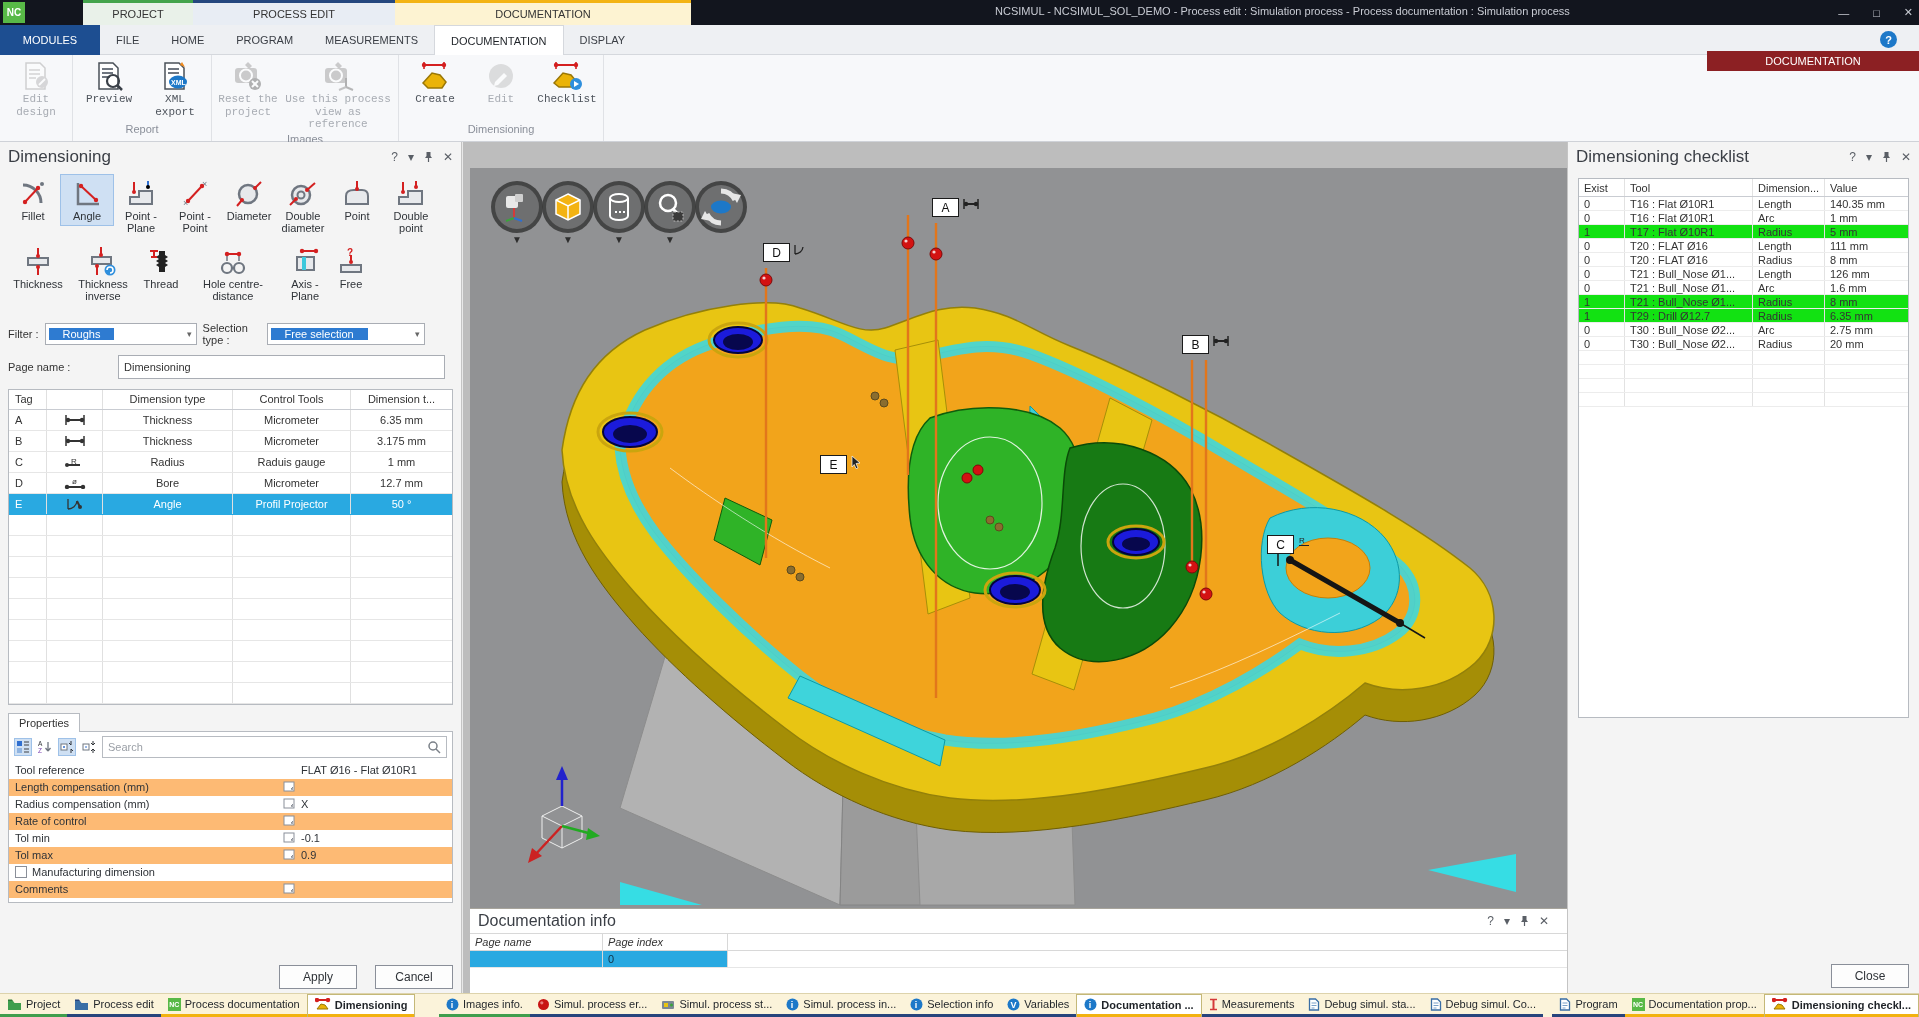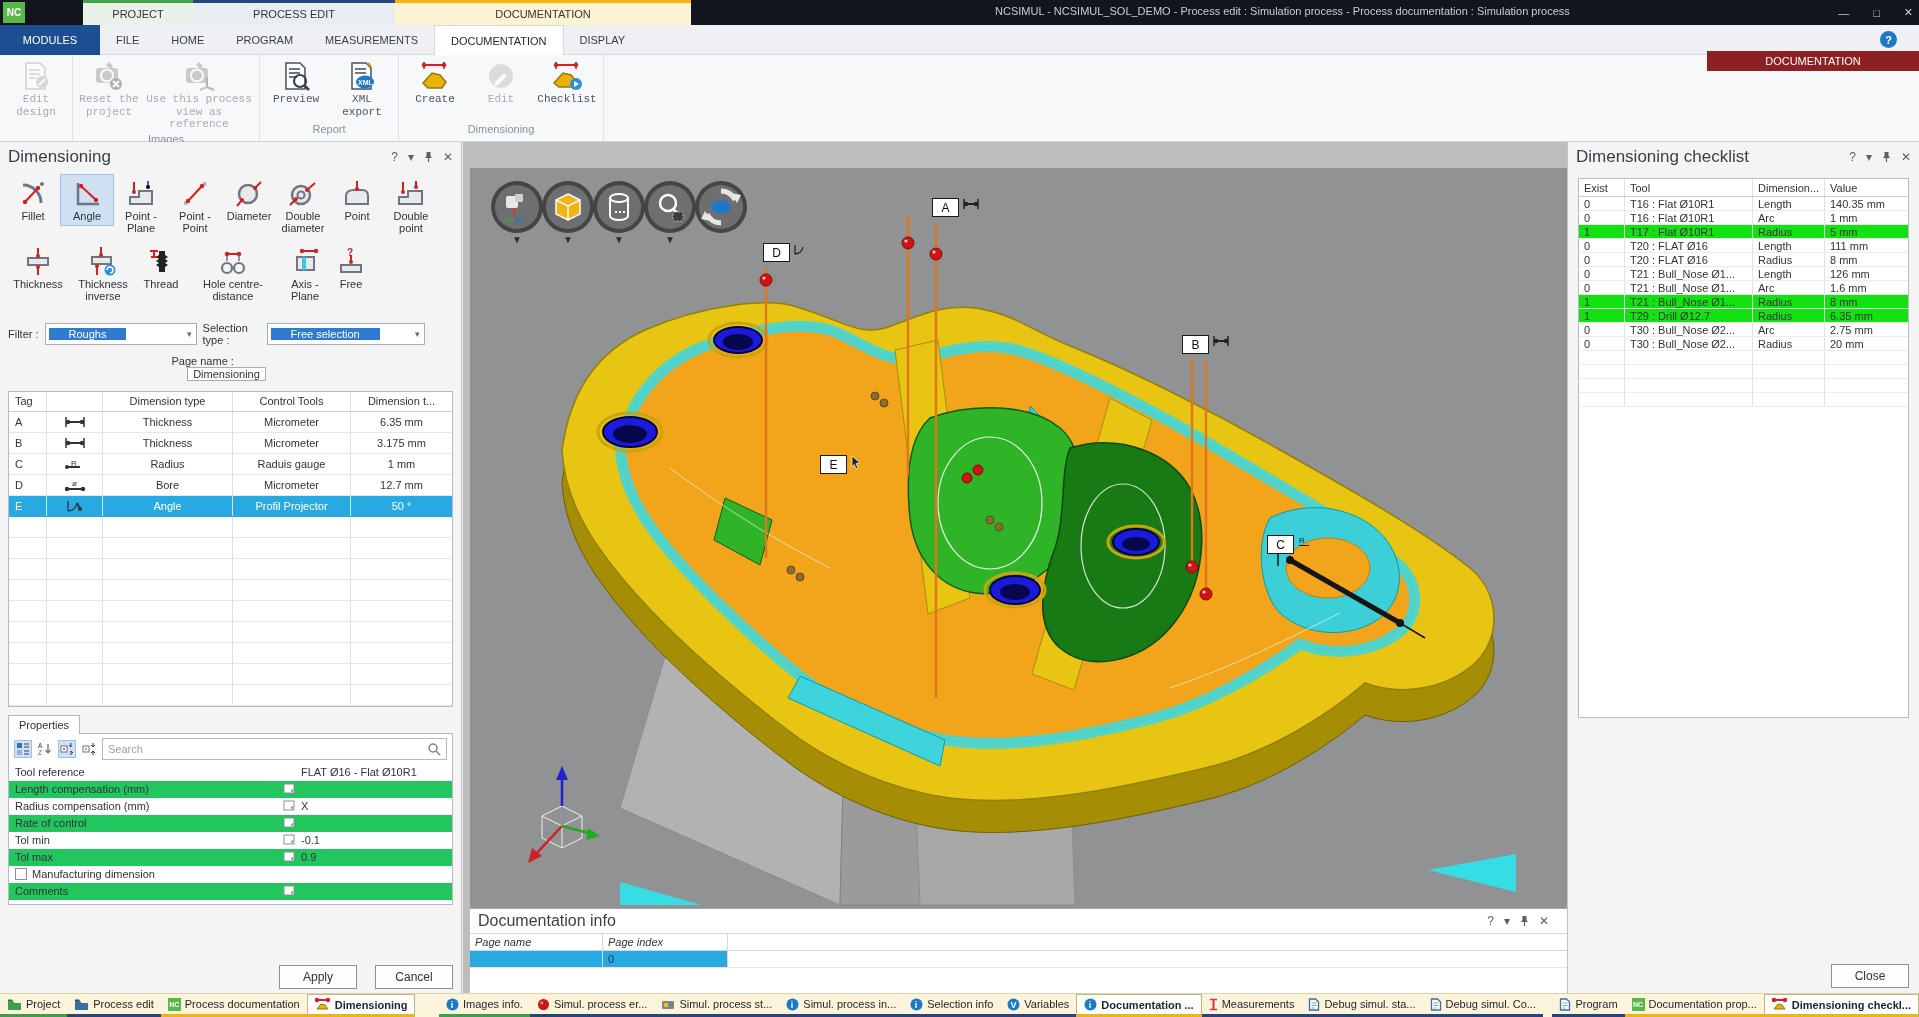--- a/index.html
+++ b/index.html
@@ -56,26 +56,26 @@
   .tool { display:flex; flex-direction:column; align-items:center; padding:3px 2px; border:1px solid transparent; }
   .tool .tlabel { text-align:center; line-height:1.1; margin-top:2px; color:#2f3338; }
   .tool.selected { background:#cfe0f3; border-color:#9ec1e8; }
   .tool-row1 .tool { width:54px; }
   .tool-row2 .tool:nth-child(1){width:64px;} .tool-row2 .tool:nth-child(2){width:66px;}
   .tool-row2 .tool:nth-child(3){width:50px;} .tool-row2 .tool:nth-child(4){width:94px;}
   .tool-row2 .tool:nth-child(5){width:50px;} .tool-row2 .tool:nth-child(6){width:42px;}
 
   #filter-row { display:flex; align-items:center; margin:10px 8px 0 8px; gap:6px; }
   .combo { height:22px; background:#fff; border:1px solid #a9adb4; display:flex; align-items:center; padding:0 3px; position:relative; }
-  .combo .cval { background:#2e7bd1; color:#fff; padding:0 20px; }
+  .combo .cval { background:#2e7bd1; color:#fff; padding:0 14px; }
   .combo .carr { position:absolute; right:4px; color:#666; font-size:9px; }
   #filter-combo { width:152px; }
   #selection-combo { width:158px; }
   #sel-label { width:58px; line-height:1.1; }
-  #page-row { display:flex; align-items:center; margin:8px 16px 0 8px;flex-direction:column; }
+  #page-row { display:flex; align-items:center; margin:8px 16px 0 8px; }
   #page-label { width:110px; }
   #page-input { flex:1; height:24px; background:#fff; border:1px solid #a9adb4; display:flex; align-items:center; padding:0 5px; }
 
   #dim-table { margin:10px 8px 0 8px; border:1px solid #b7bbc1; background:#fff; }
   #dim-table .trow { display:flex; height:21px; align-items:center; border-bottom:1px solid #e6e6e6;justify-content:center; }
   #dim-table .thead { height:20px; border-bottom:1px solid #c9ccd2; color:#333; }
   #dim-table .c { height:100%; display:flex; align-items:center; justify-content:center; border-right:1px solid #e0e0e0; overflow:hidden; }
   #dim-table .c1 { width:38px; justify-content:flex-start; padding-left:6px; }
   #dim-table .c2 { width:56px; }
   #dim-table .c3 { width:130px; }
@@ -85,21 +85,21 @@
 
   #props-tab { margin:8px 0 0 8px; width:72px; height:19px; background:#fff; border:1px solid #b7bbc1; border-bottom:none;
     display:flex; align-items:center; justify-content:center; position:relative; z-index:2; }
   #props-box { margin:0 8px 0 8px; border:1px solid #b7bbc1; background:#fff; margin-top:-1px; padding-bottom:4px; }
   #props-toolbar { display:flex; align-items:center; gap:4px; padding:4px 5px; }
   .ptool { width:18px; height:18px; display:flex; align-items:center; justify-content:center; border:1px solid transparent; }
   .ptool.on { background:#cfe0f3; border-color:#9ec1e8; }
   #search-box { flex:1; height:22px; border:1px solid #b7bbc1; display:flex; align-items:center; padding:0 5px; color:#9a9fa6; }
   #search-box .sp { flex:1; }
   .prow { display:flex; align-items:center; height:17px; padding-left:6px; }
-  .prow.hl { background:#22c55e; }
+  .prow.hl { background:#fdba74; }
   .prow .plabel { width:268px; color:#2f3338; display:flex; align-items:center; gap:5px; }
   .prow .pbox { width:13px; margin-right:5px; }
   .prow .pval { color:#2f3338; }
   .prow.toolref { color:#5a5f66; }
   .prow.toolref .pval { margin-left:18px; }
   .chk { width:12px; height:12px; border:1px solid #8a8f99; background:#fff; display:inline-block; }
   #lp-buttons { position:absolute; right:8px; bottom:4px; display:flex; gap:18px; }
   .btn { min-width:78px; height:24px; background:#fdfdfd; border:1px solid #8a8f99; display:flex; align-items:center; justify-content:center; font-size:12px; color:#2f3338; }
 
   
@@ -188,20 +188,48 @@
               <path d="M19,24 l6,-6" stroke="#fff" stroke-width="2"></path>
             </svg>
           </span>
           <span class="rlabel">Edit design</span>
         </div>
       </div>
       <div class="rglabel"></div>
     </div>
     <div class="rgroup">
       <div class="rbuttons">
+        <div class="rbtn">
+          <span class="icn ">
+            <svg width="32" height="30" viewBox="0 0 32 30">
+              <path d="M6,2 h14 l5,5 v21 h-19 z" fill="#fff" stroke="#4a5058" stroke-width="1.5"></path>
+              <path d="M9,8 h11 M9,12 h11 M9,16 h8" stroke="#6f7680" stroke-width="2"></path>
+              <circle cx="20" cy="20" r="6" fill="none" stroke="#3a4048" stroke-width="2.2"></circle>
+              <line x1="24.5" y1="24.5" x2="29" y2="29" stroke="#3a4048" stroke-width="2.5"></line>
+            </svg>
+          </span>
+          <span class="rlabel">Preview</span>
+        </div>
+        <div class="rbtn">
+          <span class="icn ">
+            <svg width="32" height="30" viewBox="0 0 32 30">
+              <path d="M6,2 h14 l5,5 v21 h-19 z" fill="#fff" stroke="#4a5058" stroke-width="1.5"></path>
+              <path d="M9,8 h11 M9,12 h11" stroke="#6f7680" stroke-width="2"></path>
+              <path d="M23,1 l3,5 -5,-2 z" fill="#f08a1d"></path>
+              <ellipse cx="19" cy="21" rx="9" ry="6.5" fill="#1d78c8"></ellipse>
+              <text x="12" y="24" font-size="7" font-weight="bold" fill="#fff">XML</text>
+            </svg>
+          </span>
+          <span class="rlabel">XML export</span>
+        </div>
+      </div>
+      <div class="rglabel">Report</div>
+    </div>
+    <div class="rgroup">
+      <div class="rbuttons">
         <div class="rbtn disabled">
           <span class="icn ">
             <svg width="34" height="30" viewBox="0 0 34 30">
               <path d="M14,4 l3,-3 4,4 -3,3 z" fill="#8f959d"></path>
               <rect x="4" y="7" width="22" height="15" rx="3" fill="#8f959d"></rect>
               <circle cx="15" cy="14.5" r="6" fill="none" stroke="#fff" stroke-width="2"></circle>
               <circle cx="24" cy="23" r="6" fill="#d43a3a"></circle>
               <path d="M21,20 l6,6 M27,20 l-6,6" stroke="#fff" stroke-width="2"></path>
             </svg>
           </span>
@@ -215,48 +243,20 @@
               <circle cx="15" cy="14.5" r="6" fill="none" stroke="#fff" stroke-width="2"></circle>
               <line x1="25" y1="26" x2="25" y2="17" stroke="#d43a3a" stroke-width="2"></line>
               <line x1="25" y1="26" x2="18" y2="29" stroke="#3aa33a" stroke-width="2"></line>
               <line x1="25" y1="26" x2="32" y2="29" stroke="#2f6fd0" stroke-width="2"></line>
             </svg>
           </span>
           <span class="rlabel">Use this process view as reference</span>
         </div>
       </div>
       <div class="rglabel">Images</div>
-    </div>
-    <div class="rgroup">
-      <div class="rbuttons">
-        <div class="rbtn">
-          <span class="icn ">
-            <svg width="32" height="30" viewBox="0 0 32 30">
-              <path d="M6,2 h14 l5,5 v21 h-19 z" fill="#fff" stroke="#4a5058" stroke-width="1.5"></path>
-              <path d="M9,8 h11 M9,12 h11 M9,16 h8" stroke="#6f7680" stroke-width="2"></path>
-              <circle cx="20" cy="20" r="6" fill="none" stroke="#3a4048" stroke-width="2.2"></circle>
-              <line x1="24.5" y1="24.5" x2="29" y2="29" stroke="#3a4048" stroke-width="2.5"></line>
-            </svg>
-          </span>
-          <span class="rlabel">Preview</span>
-        </div>
-        <div class="rbtn">
-          <span class="icn ">
-            <svg width="32" height="30" viewBox="0 0 32 30">
-              <path d="M6,2 h14 l5,5 v21 h-19 z" fill="#fff" stroke="#4a5058" stroke-width="1.5"></path>
-              <path d="M9,8 h11 M9,12 h11" stroke="#6f7680" stroke-width="2"></path>
-              <path d="M23,1 l3,5 -5,-2 z" fill="#f08a1d"></path>
-              <ellipse cx="19" cy="21" rx="9" ry="6.5" fill="#1d78c8"></ellipse>
-              <text x="12" y="24" font-size="7" font-weight="bold" fill="#fff">XML</text>
-            </svg>
-          </span>
-          <span class="rlabel">XML export</span>
-        </div>
-      </div>
-      <div class="rglabel">Report</div>
     </div>
     <div class="rgroup">
       <div class="rbuttons">
         <div class="rbtn">
           <span class="icn ">
             <svg width="34" height="30" viewBox="0 0 34 30">
               <line x1="6" y1="4" x2="26" y2="4" stroke="#d42020" stroke-width="2"></line>
               <circle cx="6" cy="4" r="2.2" fill="#d42020"></circle>
               <circle cx="26" cy="4" r="2.2" fill="#d42020"></circle>
               <line x1="6" y1="1" x2="6" y2="8" stroke="#d42020" stroke-width="1.6"></line>

